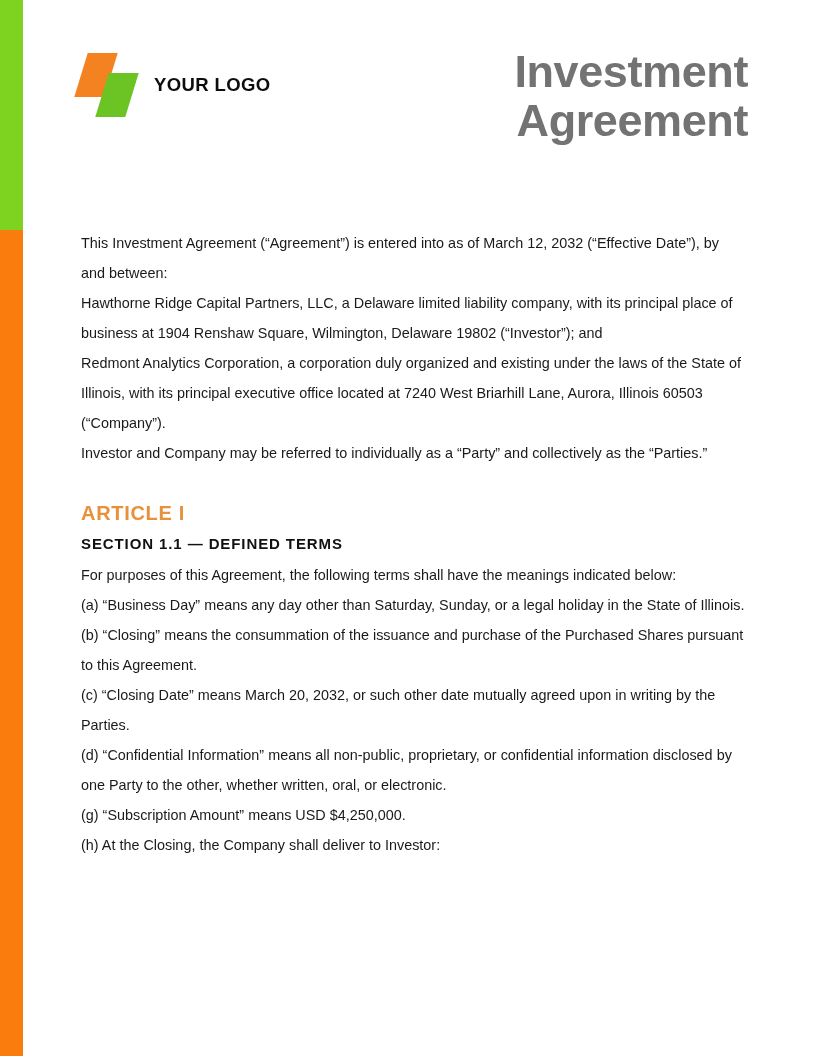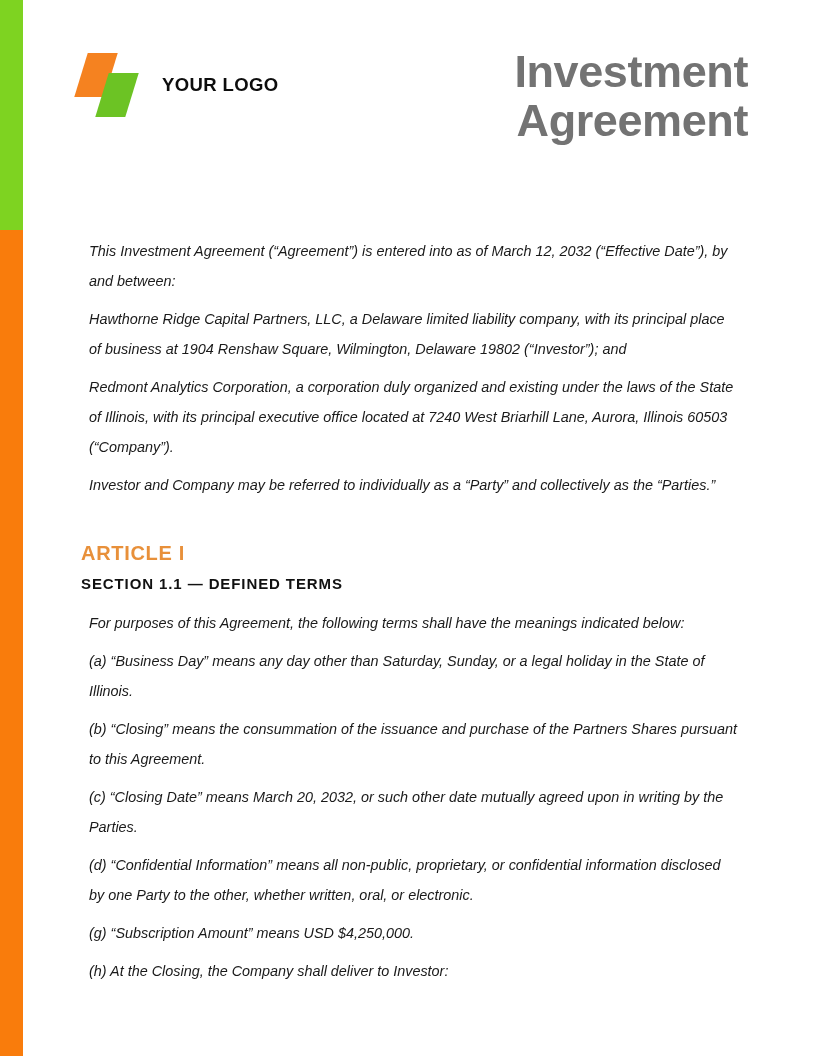--- a/index.html
+++ b/index.html
@@ -49,21 +49,20 @@
     right: 68px;
     height: 130px;
   }
 
   .logo-block {
     position: absolute;
     left: 0;
     top: 5px;
     display: flex;
     align-items: center;
-    gap: 8px;
   }
   .logo-mark {
     position: relative;
     width: 58px;
     height: 64px;
     flex: none;
   }
   .logo-shape {
     position: absolute;
     display: block;
@@ -119,23 +118,22 @@
   .body-content {
     position: absolute;
     left: 81px;
     top: 228px;
     width: 665px;
   }
   .para {
     font-size: 14.4px;
     line-height: 30px;
     color: #1a1a1a;
-    margin: 8px;
+    margin: 0;
     text-align: left;
-    font-style: italic;
   }
   .article-heading {
     font-size: 20px;
     font-weight: bold;
     color: #E8903A;
     letter-spacing: 0.7px;
     margin: 0;
     padding-top: 30px;
     line-height: 30px;
   }
@@ -179,21 +177,21 @@
     <p class="para">Hawthorne Ridge Capital Partners, LLC, a Delaware limited liability company, with its principal place of business at 1904 Renshaw Square, Wilmington, Delaware 19802 (“Investor”); and</p>
     <p class="para">Redmont Analytics Corporation, a corporation duly organized and existing under the laws of the State of Illinois, with its principal executive office located at 7240 West Briarhill Lane, Aurora, Illinois 60503 (“Company”).</p>
     <p class="para">Investor and Company may be referred to individually as a “Party” and collectively as the “Parties.”</p>
 
     <div class="article-heading">ARTICLE I</div>
     <div class="section-heading">SECTION 1.1 — DEFINED TERMS</div>
 
     <p class="para">For purposes of this Agreement, the following terms shall have the meanings indicated below:</p>
 
     <p class="para">(a) “Business Day” means any day other than Saturday, Sunday, or a legal holiday in the State of Illinois.</p>
-    <p class="para">(b) “Closing” means the consummation of the issuance and purchase of the Partners Shares pursuant to this Agreement.</p>
+    <p class="para">(b) “Closing” means the consummation of the issuance and purchase of the Purchased Shares pursuant to this Agreement.</p>
     <p class="para">(c) “Closing Date” means March 20, 2032, or such other date mutually agreed upon in writing by the Parties.</p>
     <p class="para">(d) “Confidential Information” means all non-public, proprietary, or confidential information disclosed by one Party to the other, whether written, oral, or electronic.</p>
     <p class="para">(g) “Subscription Amount” means USD $4,250,000.</p>
     <p class="para">(h) At the Closing, the Company shall deliver to Investor:</p>
 
   </div>
 
 </div>
 
 </body></html>

